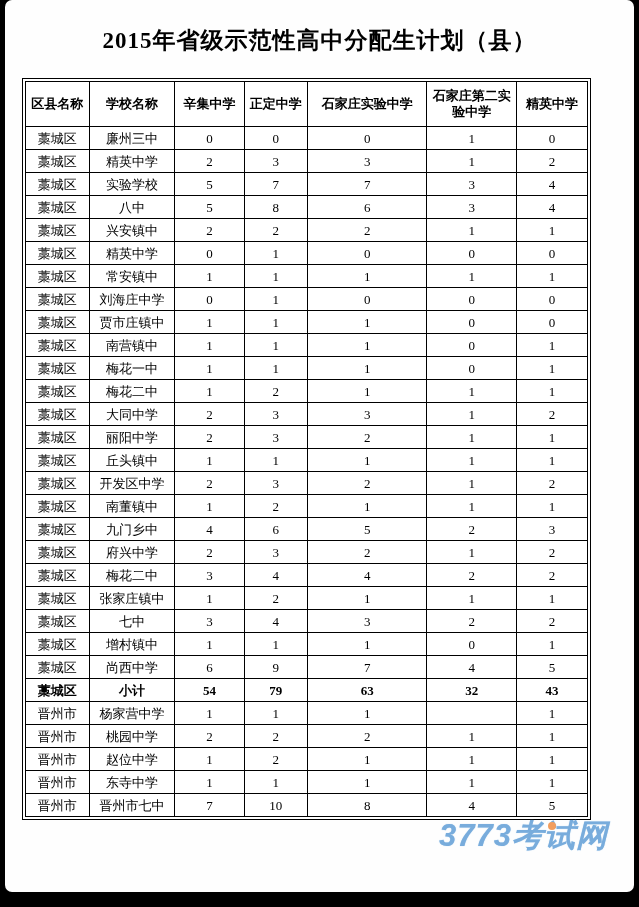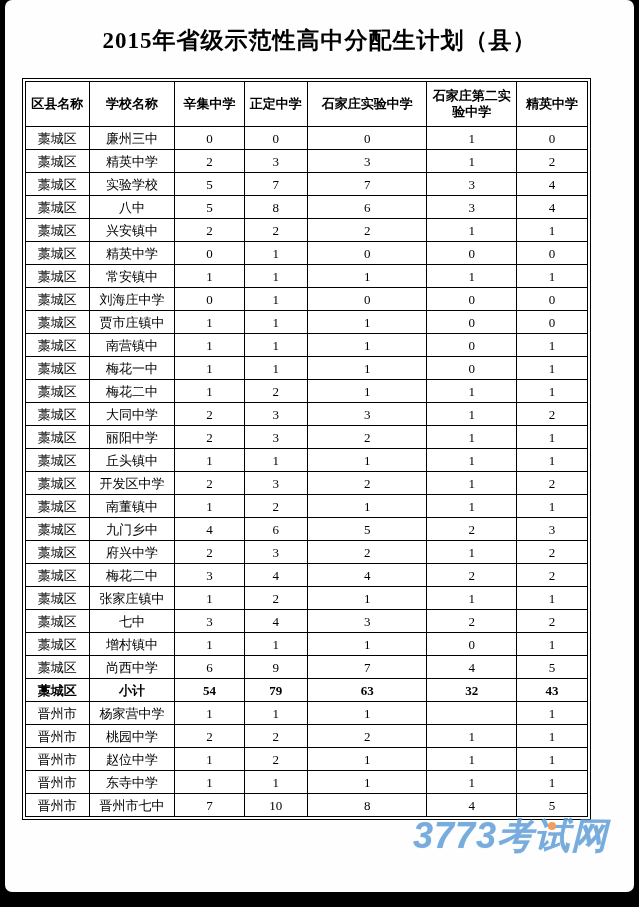--- a/index.html
+++ b/index.html
@@ -69,21 +69,21 @@
     position: absolute;
     right: 26px;
     top: 820px;
     text-align: center;
     opacity: 0.82;
     pointer-events: none;
   }
   .wm-line1 {
     position: relative;
     font-family: "Liberation Sans", "DejaVu Sans", sans-serif;
-    font-size: 36px;
+    font-size: 31px;
     line-height: 32px;
     font-weight: bold;
     font-style: italic;
     letter-spacing: 1px;
     color: #5b9bd5;
     text-shadow: 0 0 1px #9cc3e8;
   }
   .wm-dot {
     position: absolute;
     width: 8px;

